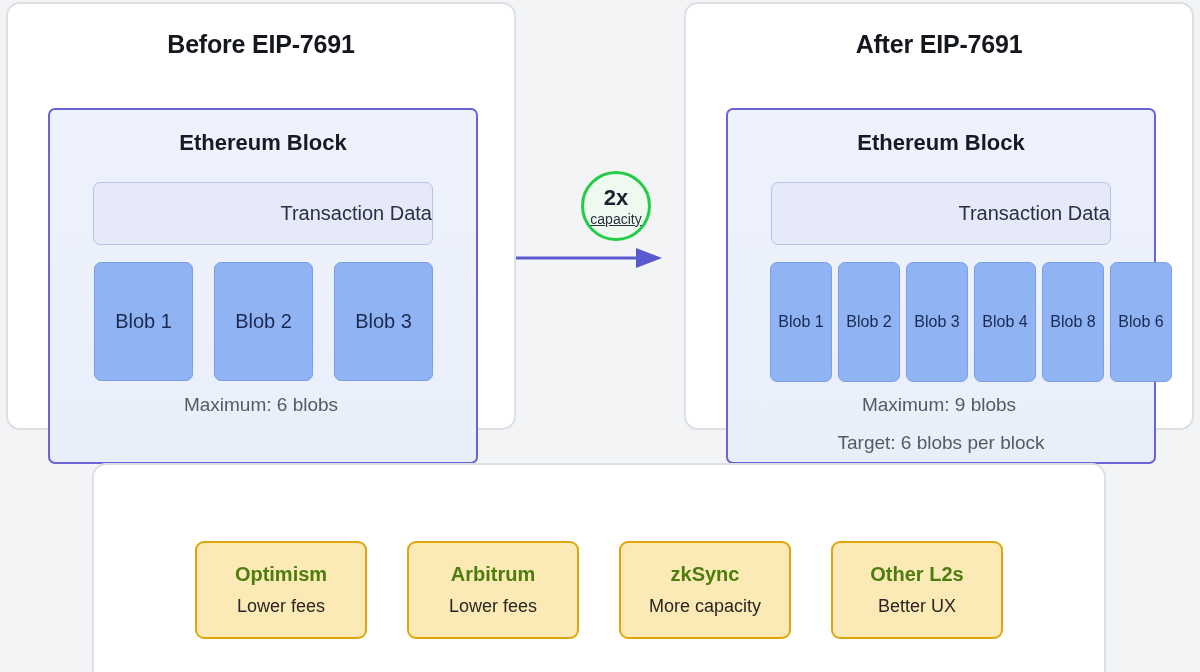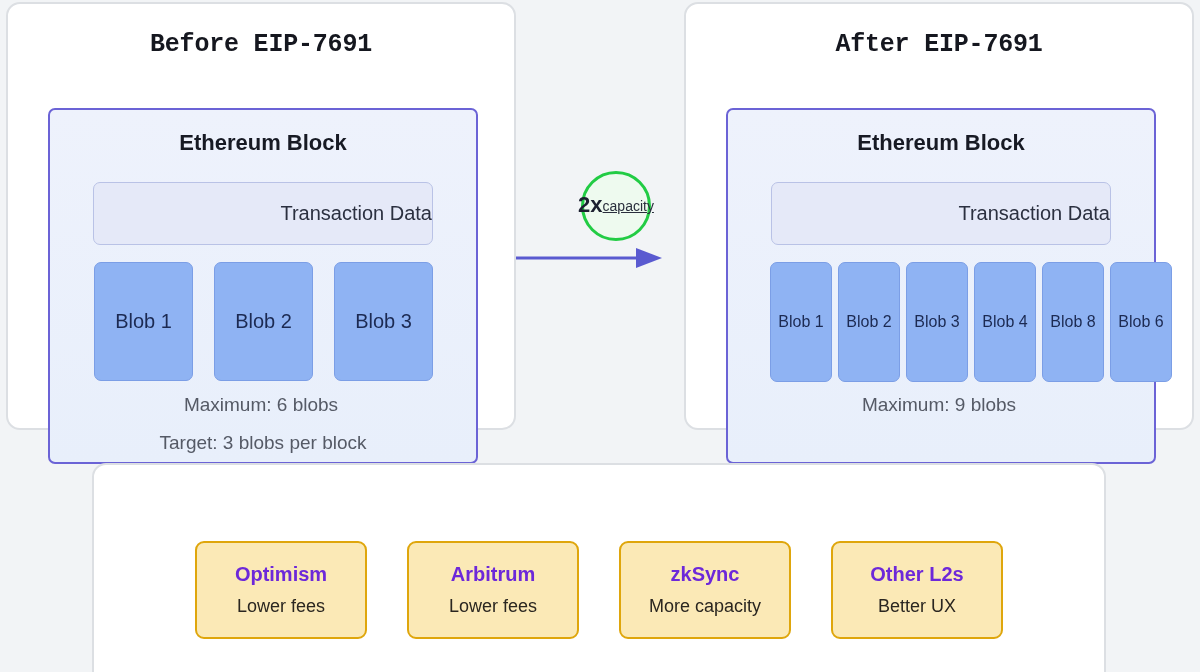--- a/index.html
+++ b/index.html
@@ -30,21 +30,20 @@
 
   .panel-title {
     position: absolute;
     left: 0; right: 0;
     top: 26px;
     text-align: center;
     font-size: 25px;
     font-weight: bold;
     letter-spacing: -0.2px;
     color: #15171f;
-    font-family: Liberation Mono, monospace;
   }
 
   
   .eth-block {
     position: absolute;
     left: 40px;
     top: 104px;
     width: 430px;
     height: 356px;
     border: 2.5px solid #6b63d6;
@@ -140,21 +139,21 @@
   #capacity-badge {
     position: absolute;
     left: 581px;
     top: 171px;
     width: 70px;
     height: 70px;
     border-radius: 50%;
     border: 3px solid #22cc44;
     background: #eefaef;
     display: flex;
-    flex-direction: row;
+    flex-direction: column;
     align-items: center;
     justify-content: center;
     line-height: 1;
   }
   #capacity-badge .badge-value {
     font-size: 22px;
     font-weight: bold;
     color: #1c2030;
     margin-bottom: 3px;
   }
@@ -203,21 +202,21 @@
     border-radius: 9px;
     display: flex;
     flex-direction: column;
     align-items: center;
     justify-content: center;
     gap: 10px;
   }
   .l2-name {
     font-size: 20px;
     font-weight: bold;
-    color: #6d28d9;
+    color: #4d7c0f;
   }
   .l2-benefit {
     font-size: 18px;
     color: #2a2620;
   }
 </style>
 </head>
 <body>
 
 <div class="panel" id="panel-before">
@@ -229,21 +228,20 @@
     <div class="tx-data">
       <span>Transaction Data</span>
     </div>
 
     <div class="blob-row" id="blobs-before">
       <div class="blob">Blob 1</div>
       <div class="blob">Blob 2</div>
       <div class="blob">Blob 3</div>
     </div>
 
-    <div class="block-note">Target: 3 blobs per block</div>
   </div>
 
   <div class="panel-note">Maximum: 6 blobs</div>
 </div>
 
 <svg id="connector" viewBox="0 0 172 30">
   <line x1="4" y1="15" x2="128" y2="15" stroke="#5a5ad0" stroke-width="3"></line>
   <polygon points="124,5 150,15 124,25" fill="#5a5ad0"></polygon>
 </svg>
 
@@ -264,20 +262,21 @@
 
     <div class="blob-row" id="blobs-after">
       <div class="blob">Blob 1</div>
       <div class="blob">Blob 2</div>
       <div class="blob">Blob 3</div>
       <div class="blob">Blob 4</div>
       <div class="blob">Blob 8</div>
       <div class="blob">Blob 6</div>
     </div>
 
+    <div class="block-note">Target: 6 blobs per block</div>
   </div>
 
   <div class="panel-note">Maximum: 9 blobs</div>
 </div>
 
 <div id="panel-impact">
 
   <div id="l2-row">
     <div class="l2-card">
       <div class="l2-name">Optimism</div>

